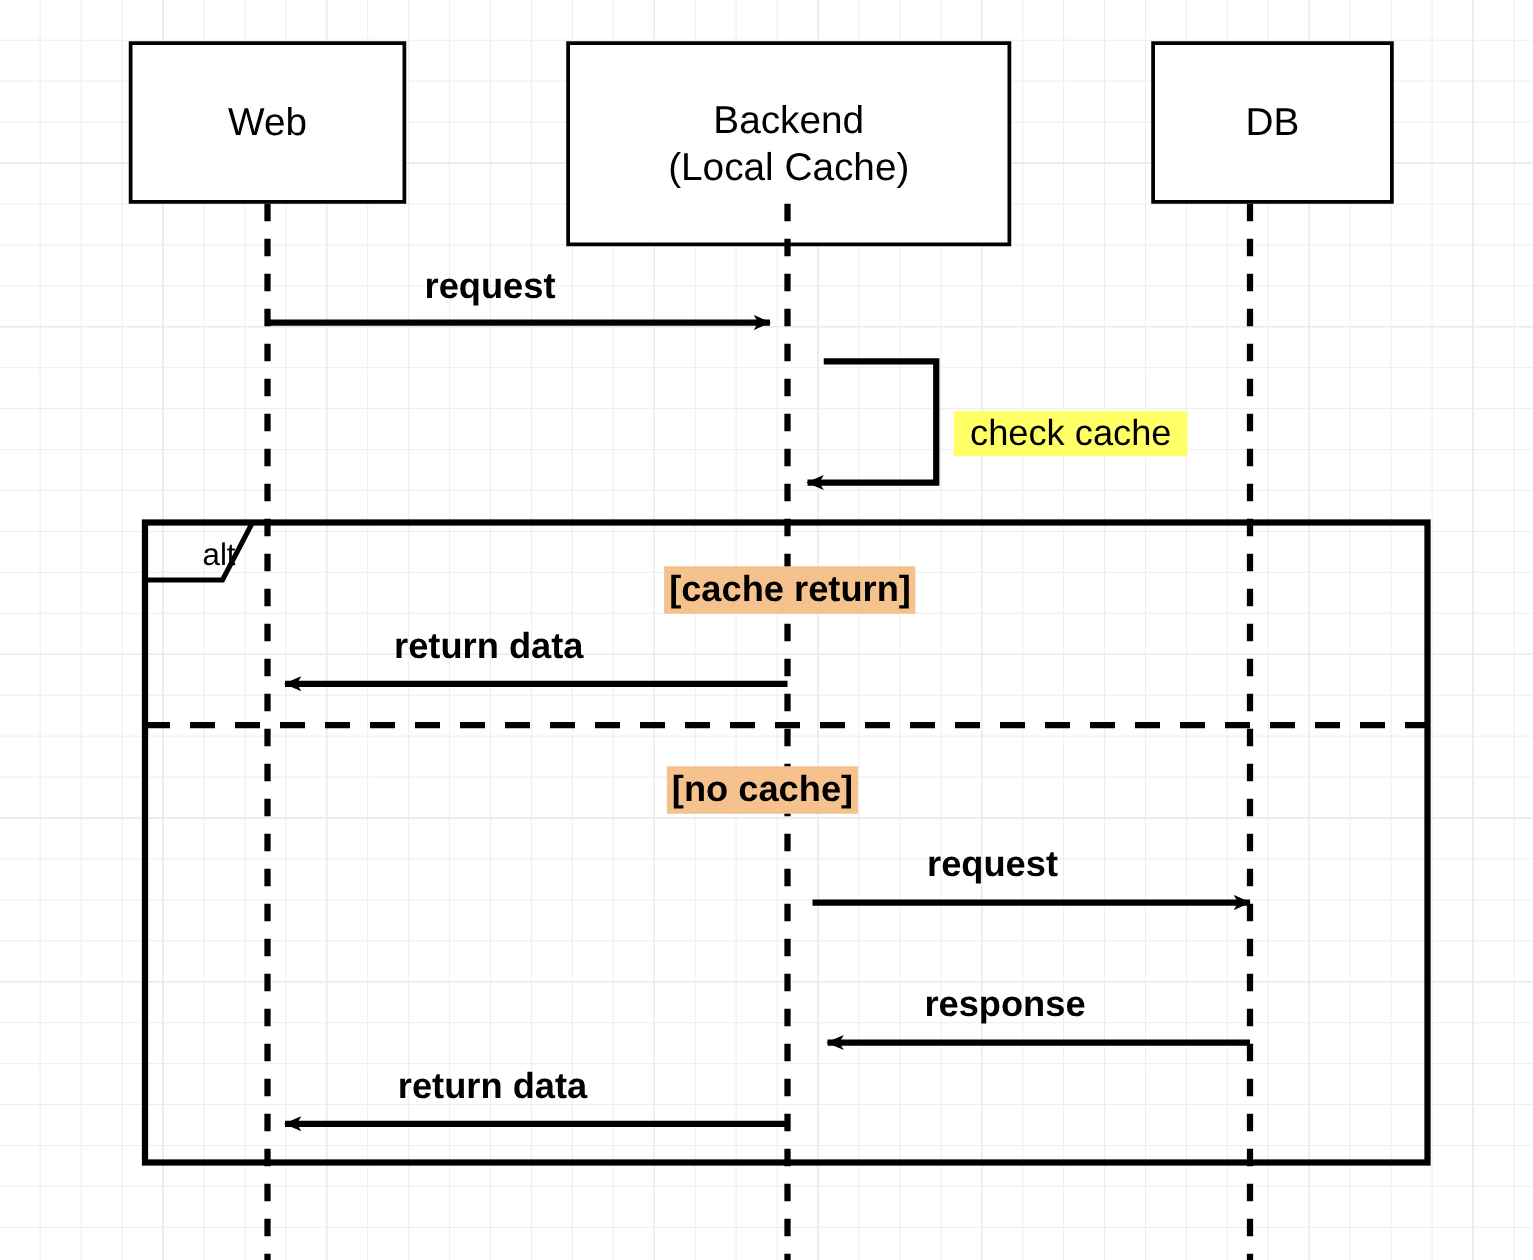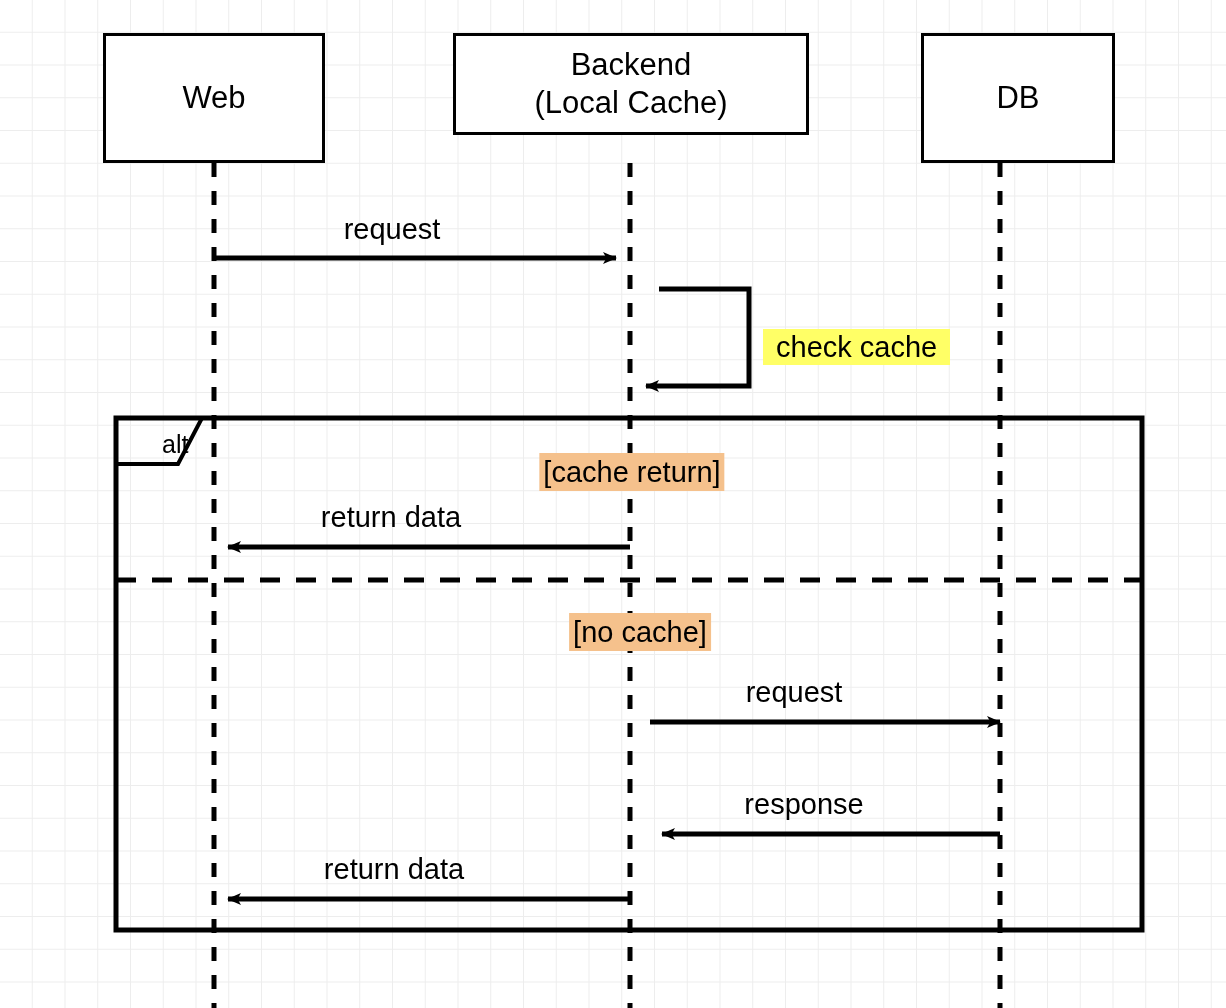--- a/index.html
+++ b/index.html
@@ -53,20 +53,21 @@
   }
   .msg-label {
     position: absolute;
     font-size: 29px;
     color: #000000;
     white-space: nowrap;
     line-height: 1.0;
   }
   .msg-label.centered {
     transform: translateX(-50%);
+    font-weight: bold;
   }
   .hl-yellow {
     background-color: #ffff66;
     padding: 2px 13px;
   }
   .hl-orange {
     background-color: #f5c18c;
     padding: 3px 4px;
   }
   .frag-op {
@@ -76,21 +77,21 @@
     white-space: nowrap;
   }
 </style>
 </head>
 <body>
 
 <div id="canvas">
 
   <div class="actor-box" id="actor-box-web" style="left: 103px; top: 33px; width: 222px; height: 130px;">Web</div>
 
-  <div class="actor-box" id="actor-box-backend" style="left: 453px; top: 33px; width: 356px; height: 102px;">Backend
+  <div class="actor-box" id="actor-box-backend" style="left: 453px; top: 33px; width: 356px; height: 164px;">Backend
 (Local Cache)</div>
 
   <div class="actor-box" id="actor-box-db" style="left: 903px; top: 33px; width: 194px; height: 130px; margin-left: 18px;">DB</div>
 
   <svg id="diagram-svg" viewBox="0 0 1226 1008">
     <defs>
       <marker id="arrowhead-r" markerWidth="14" markerHeight="12" refX="13" refY="6" orient="auto" markerUnits="userSpaceOnUse">
         <path d="M0,0 L14,6 L0,12 L3.5,6 Z" fill="#000000"></path>
       </marker>
       <marker id="arrowhead-l" markerWidth="14" markerHeight="12" refX="13" refY="6" orient="auto" markerUnits="userSpaceOnUse">
@@ -139,17 +140,17 @@
   <div class="msg-label centered" id="label-m4" style="left: 794px; top: 678px;">request</div>
 
   <div class="msg-label centered" id="label-m5" style="left: 804px; top: 790px;">response</div>
 
   <div class="msg-label centered" id="label-m6" style="left: 394px; top: 855px;">return data</div>
 
   <div class="msg-label centered" id="label-cond1" style="left: 632px; top: 458px;">
     <span class="hl-orange">[cache return]</span>
   </div>
 
-  <div class="msg-label centered" id="label-cond2" style="left: 640px; top: 618px;">
+  <div class="msg-label centered" id="label-cond2" style="left: 610px; top: 618px;">
     <span class="hl-orange">[no cache]</span>
   </div>
 
 </div>
 
 </body></html>

